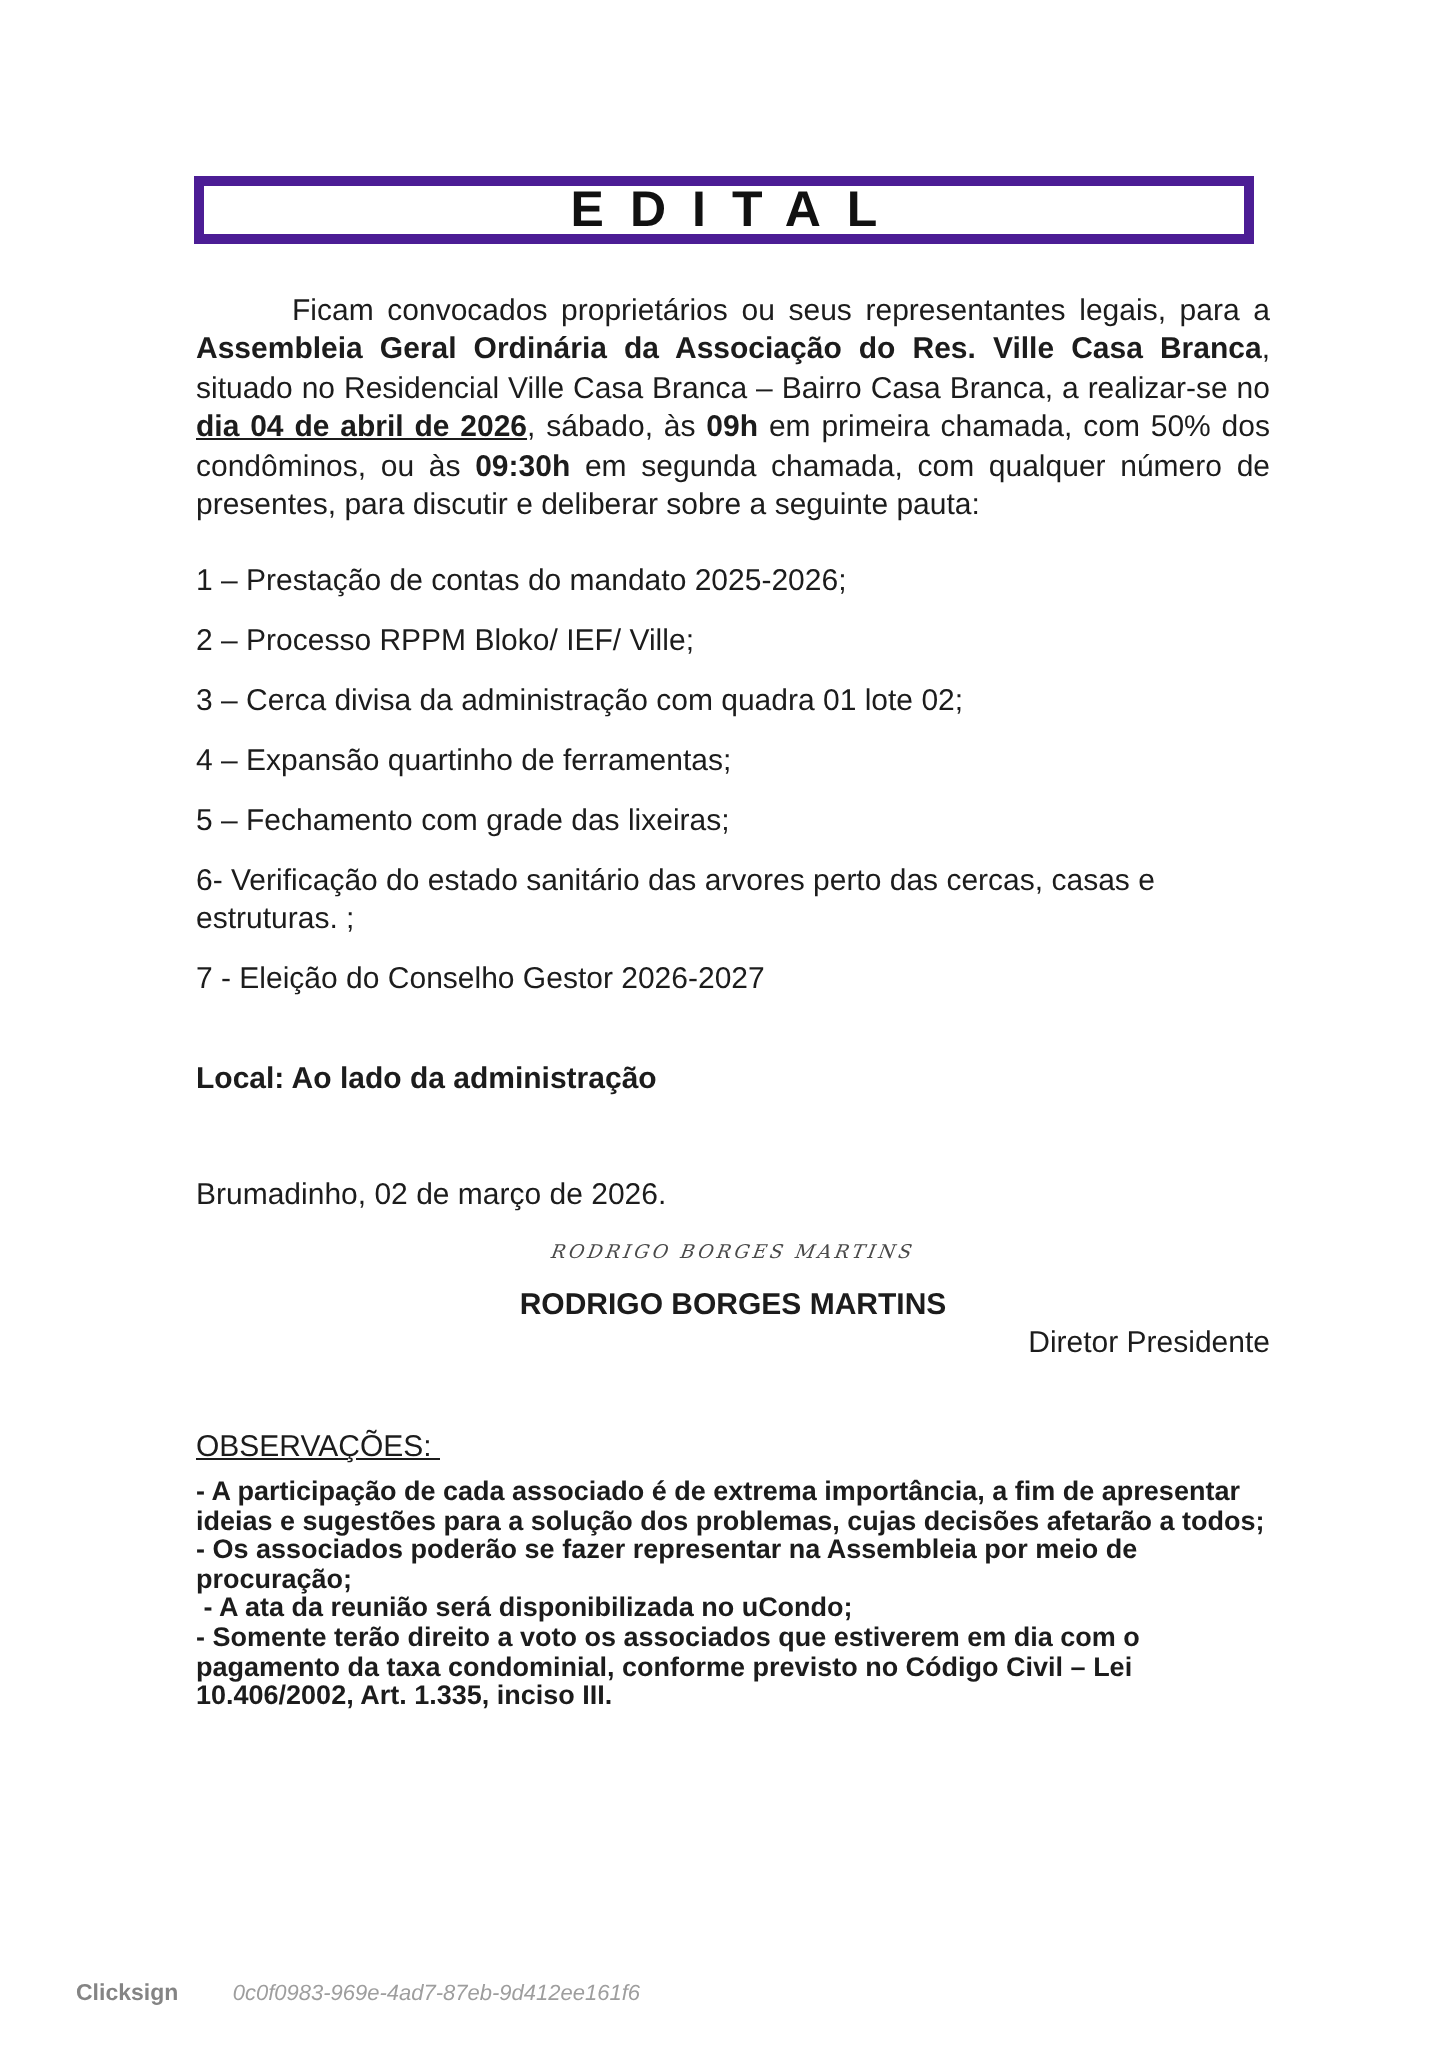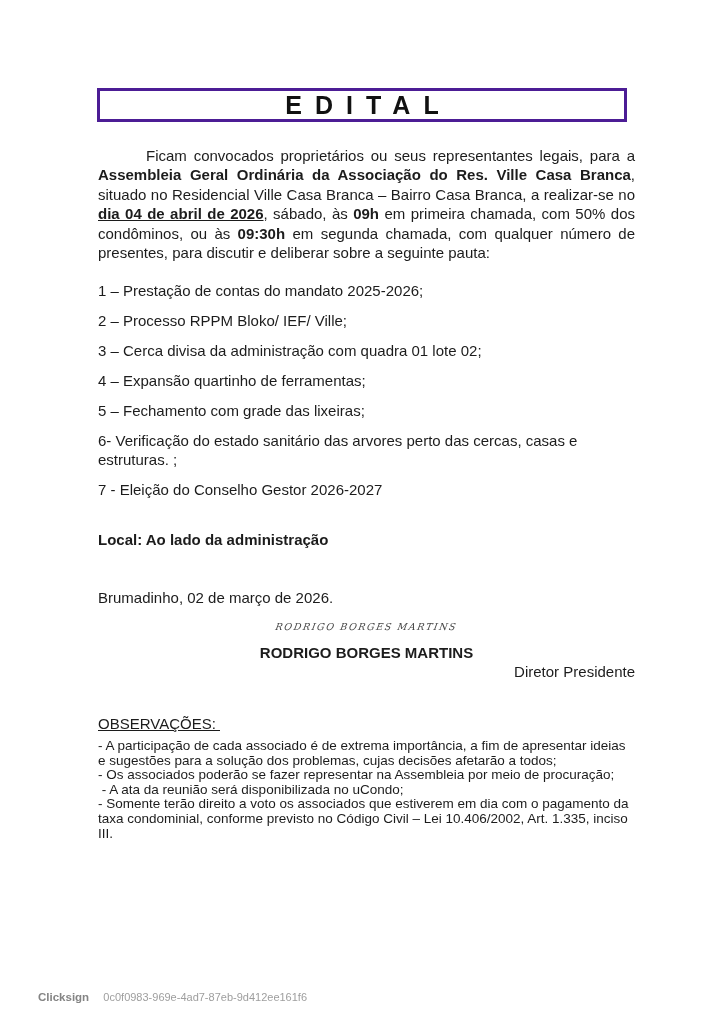--- a/index.html
+++ b/index.html
@@ -11,21 +11,21 @@
     font-family:"Liberation Sans","DejaVu Sans",sans-serif;
     color:#1c1c1c;
     overflow:hidden;
   }
   .content-col { position:absolute; left:98px; width:537px; }
 
   
   .title-box {
     position:absolute; left:97px; top:88px;
     width:530px; height:34px;
-    border:3px solid #4c1d95;
+    border:5px solid #4c1d95;
     display:flex; align-items:center; justify-content:center;
   }
   .title-text {
     font-size:25px; font-weight:bold;
     letter-spacing:13px; text-indent:13px;
     color:#111;
   }
 
   
   .intro {
@@ -52,28 +52,28 @@
   }
   .sig-name { top:644px; text-align:center; font-size:15px; font-weight:bold; }
   .sig-role { top:663px; text-align:right; font-size:15px; }
 
   .obs-heading {
     top:715px; font-size:15px;
   }
   .obs-heading span { text-decoration:underline; white-space:pre; }
 
   .obs-body { top:739px; font-size:13.5px; line-height:14.6px; }
-  .obs-body p { margin:0; white-space:pre-wrap; }
+  .obs-body p { margin:0; white-space:pre-wrap;font-weight:bold; }
 
   .footer {
     position:absolute; left:38px; top:991px;
     font-size:11.5px; color:#8a8a8a;
   }
   .footer .brand { font-weight:bold; color:#848484; }
-  .footer .doc-id { color:#9e9e9e; margin-left:11px; font-size:11px; }
+  .footer .doc-id { color:#9e9e9e; margin-left:24px; font-size:11px;font-style:italic; }
 </style>
 </head>
 <body>
 
 <div class="page">
 
   <div class="title-box">
     <span class="title-text">EDITAL</span>
   </div>
 

